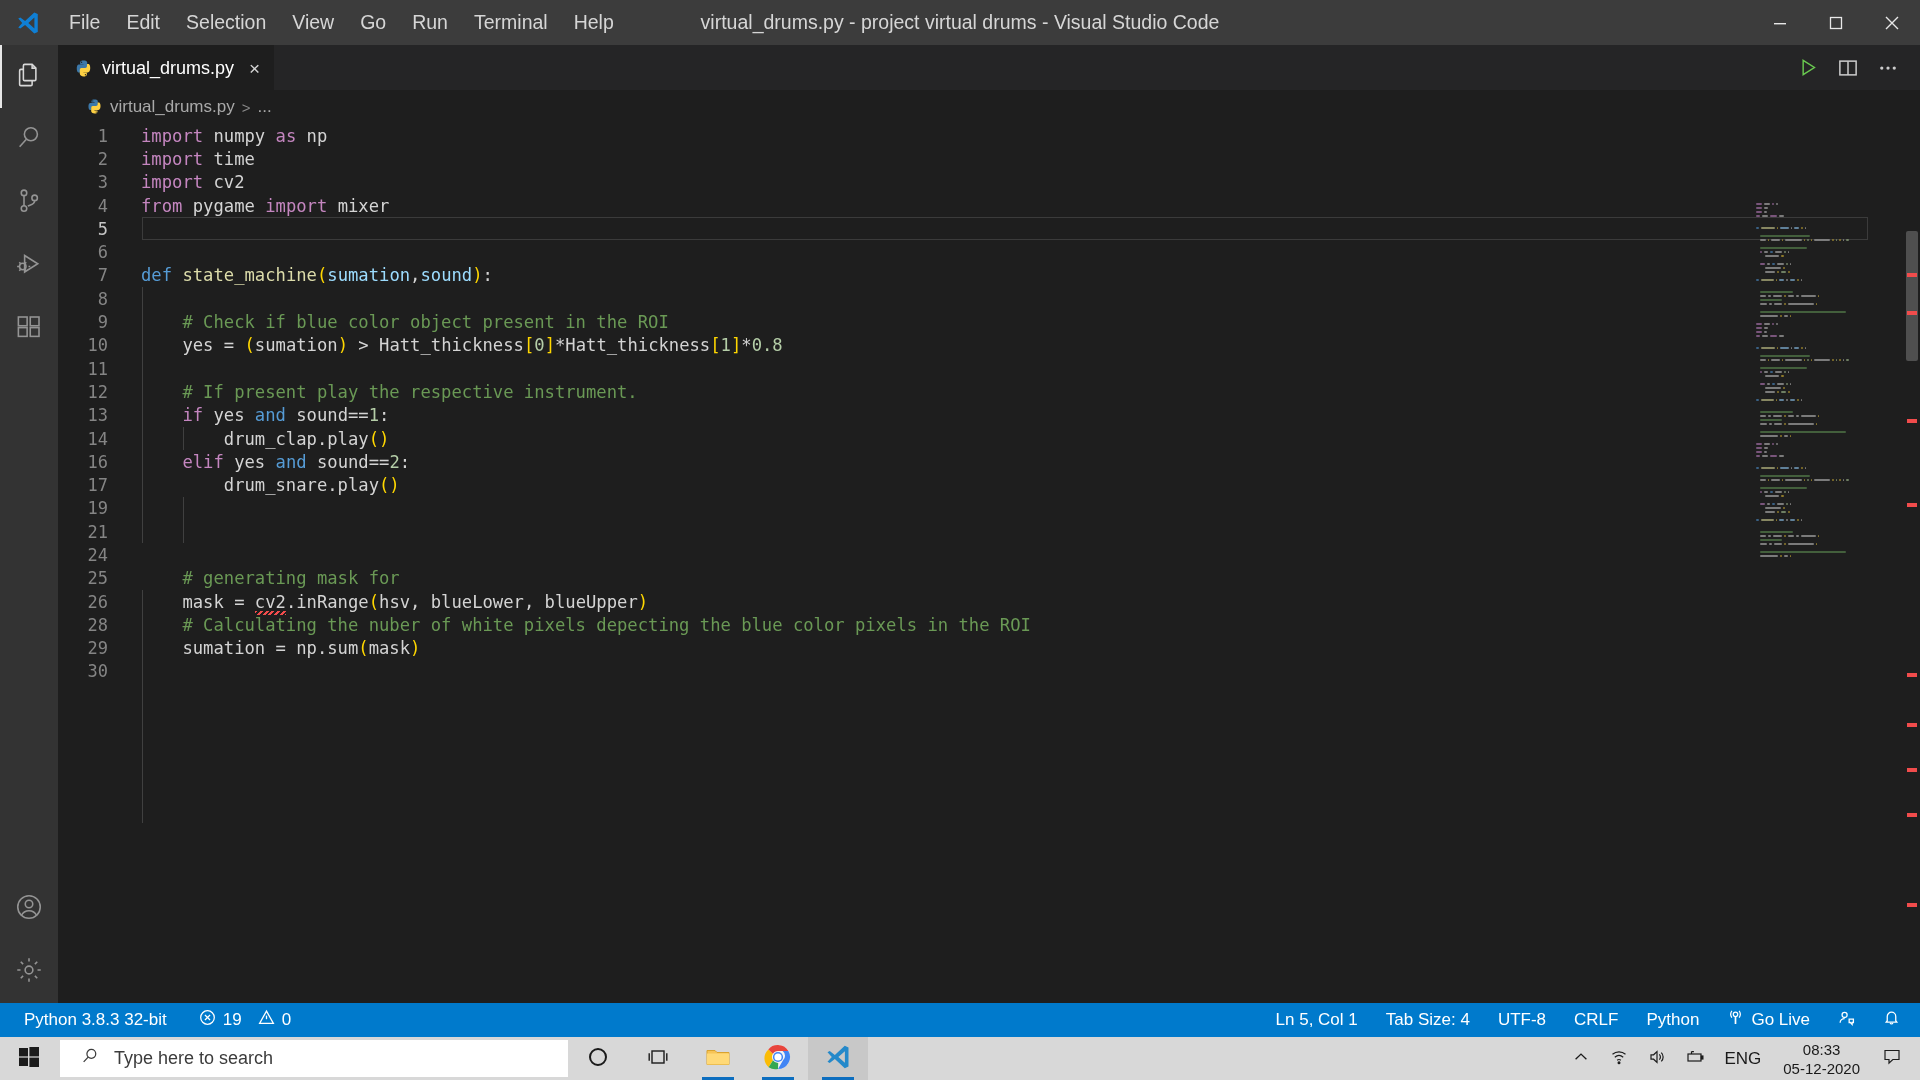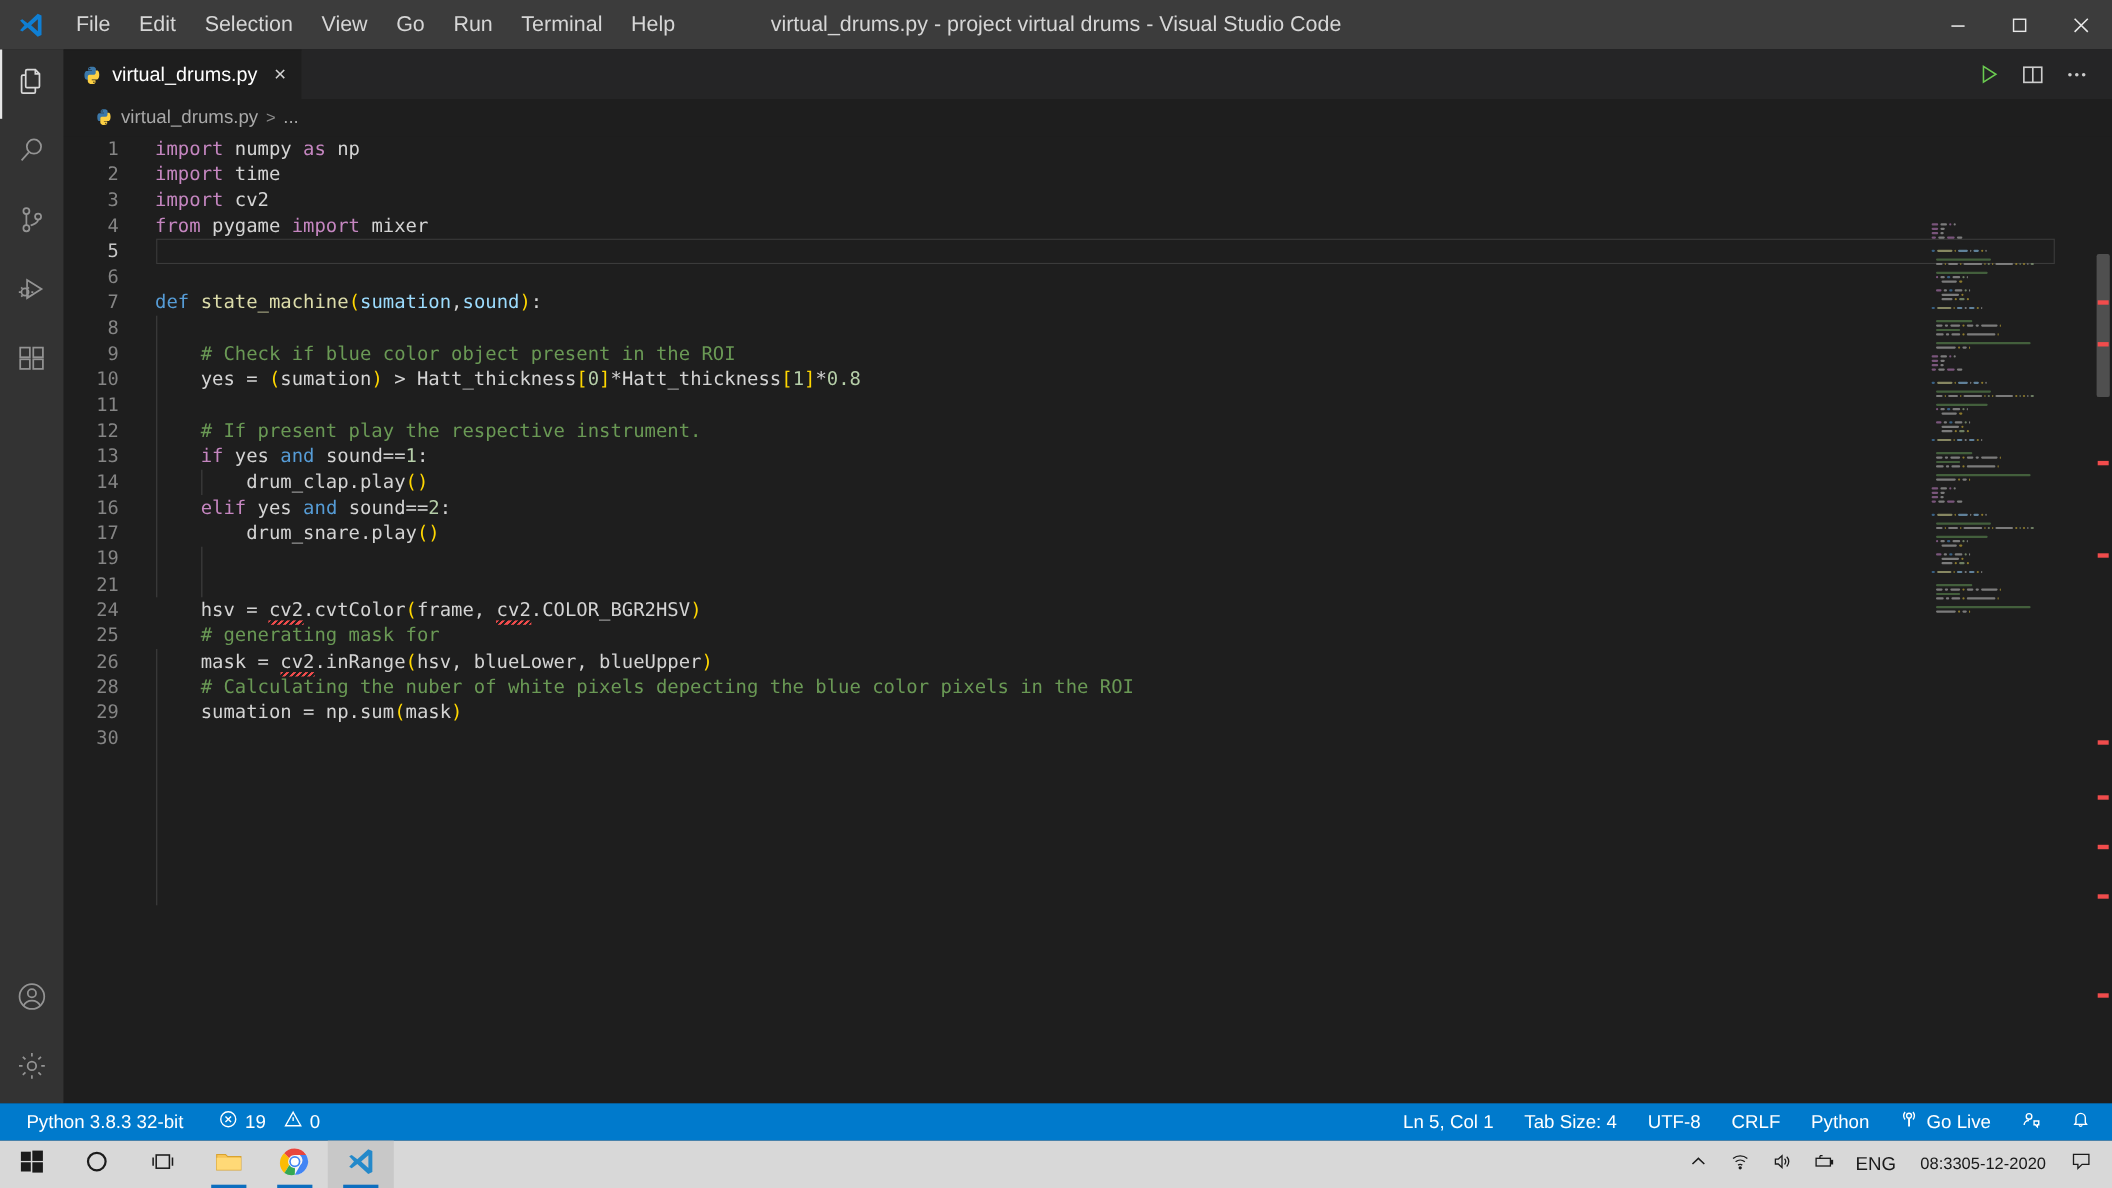--- a/index.html
+++ b/index.html
@@ -161,21 +161,21 @@
   }
   .tb-icon.running::after {
     content:""; position:absolute; bottom:0; left:14px; right:14px; height:3px; background:#0d6ebf;
   }
   .tb-icon.activewin { background: #c8c8c8; }
   .tray { margin-left: auto; display: flex; align-items: center; gap: 0px; padding-right: 8px; }
   .tray-icon { width: 38px; height: 43px; display: flex; align-items: center; justify-content: center; }
   .tray-lang { font-size: 17px; color: #1a1a1a; padding: 0 10px; }
   .clock {
     font-size: 15px; color: #1a1a1a; text-align: center; line-height: 19px;
-    padding: 0 12px; display: flex; flex-direction: row; justify-content: center;
+    padding: 0 12px; display: flex; flex-direction: column; justify-content: center;
   }
   .notif { width: 40px; height: 43px; display:flex; align-items:center; justify-content:center; }
 </style>
 </head>
 <body>
 
 <div id="app">
 
   <div class="titlebar">
     <div class="vs-logo">
@@ -340,21 +340,21 @@
           <div class="code-line"><div class="ln">9</div><div class="code-text"><span class="cmt">    # Check if blue color object present in the ROI</span></div></div>
           <div class="code-line"><div class="ln">10</div><div class="code-text"><span class="plain">    yes = </span><span class="paren">(</span><span class="plain">sumation</span><span class="paren">)</span><span class="plain"> &gt; Hatt_thickness</span><span class="brack">[</span><span class="num">0</span><span class="brack">]</span><span class="plain">*Hatt_thickness</span><span class="brack">[</span><span class="num">1</span><span class="brack">]</span><span class="plain">*</span><span class="num">0.8</span></div></div>
           <div class="code-line"><div class="ln">11</div><div class="code-text">&nbsp;</div></div>
           <div class="code-line"><div class="ln">12</div><div class="code-text"><span class="cmt">    # If present play the respective instrument.</span></div></div>
           <div class="code-line"><div class="ln">13</div><div class="code-text"><span class="plain">    </span><span class="k-imp">if </span><span class="plain">yes </span><span class="k-def">and </span><span class="plain">sound==</span><span class="num">1</span><span class="plain">:</span></div></div>
           <div class="code-line"><div class="ln">14</div><div class="code-text"><span class="plain">        drum_clap.play</span><span class="paren">()</span></div></div>
           <div class="code-line"><div class="ln">16</div><div class="code-text"><span class="plain">    </span><span class="k-imp">elif </span><span class="plain">yes </span><span class="k-def">and </span><span class="plain">sound==</span><span class="num">2</span><span class="plain">:</span></div></div>
           <div class="code-line"><div class="ln">17</div><div class="code-text"><span class="plain">        drum_snare.play</span><span class="paren">()</span></div></div>
           <div class="code-line"><div class="ln">19</div><div class="code-text">&nbsp;</div></div>
           <div class="code-line"><div class="ln">21</div><div class="code-text">&nbsp;</div></div>
-          <div class="code-line"><div class="ln">24</div><div class="code-text"><span class="plain">    hsv = </span><span class="plain squig">cv2</span><span class="plain">.cvtColor</span><span class="paren">(</span><span class="plain">frame, </span><span class="plain squig">cv2</span><span class="plain">.COLOR_BGR2HSV</span><span class="paren">)</span></div></div>
+          <div class="code-line"><div class="ln">24</div></div>
           <div class="code-line"><div class="ln">25</div><div class="code-text"><span class="cmt">    # generating mask for</span></div></div>
           <div class="code-line"><div class="ln">26</div><div class="code-text"><span class="plain">    mask = </span><span class="plain squig">cv2</span><span class="plain">.inRange</span><span class="paren">(</span><span class="plain">hsv, blueLower, blueUpper</span><span class="paren">)</span></div></div>
           <div class="code-line"><div class="ln">28</div><div class="code-text"><span class="cmt">    # Calculating the nuber of white pixels depecting the blue color pixels in the ROI</span></div></div>
           <div class="code-line"><div class="ln">29</div><div class="code-text"><span class="plain">    sumation = np.sum</span><span class="paren">(</span><span class="plain">mask</span><span class="paren">)</span></div></div>
           <div class="code-line"><div class="ln">30</div><div class="code-text">&nbsp;</div></div>
           <div class="guide" style="left: 84px; top: 163.1px; height: 256.3px; bottom: auto;"></div>
           <div class="guide" style="left: 125.4px; top: 302.9px; height: 23.3px; bottom: auto;"></div>
           <div class="guide" style="left: 125.4px; top: 372.8px; height: 46.6px; bottom: auto;"></div>
           <div class="guide" style="left: 84px; top: 466px; height: 233px; bottom: auto;"></div>
         </div>
@@ -842,20 +842,29 @@
     <div class="start-btn">
       <span>
         <svg width="24" height="24" viewBox="0 0 24 24" fill="#1b1b1b">
           <rect x="2" y="3" width="9" height="8.4"></rect>
             <rect x="12.4" y="2" width="9.6" height="9.4"></rect>
           <rect x="2" y="12.6" width="9" height="8.4"></rect>
             <rect x="12.4" y="12.6" width="9.6" height="9.4"></rect>
         </svg>
       </span>
     </div>
+    <div class="search-box">
+      <span>
+        <svg width="20" height="20" viewBox="0 0 24 24" fill="none" stroke="#3c3c3c" stroke-width="1.5">
+          <circle cx="13.6" cy="9.4" r="5.3"></circle>
+            <path d="M9.8 13.4 4.4 19"></path>
+        </svg>
+      </span>
+      <span>Type here to search</span>
+    </div>
     <div class="tb-icon">
       <span>
         <svg width="24" height="24" viewBox="0 0 24 24" fill="none" stroke="#1b1b1b" stroke-width="2">
             <circle cx="12" cy="12" r="8"></circle>
           </svg>
       </span>
     </div>
     <div class="tb-icon">
       <span>
         <svg width="24" height="24" viewBox="0 0 24 24" fill="none" stroke="#1b1b1b" stroke-width="1.4">

